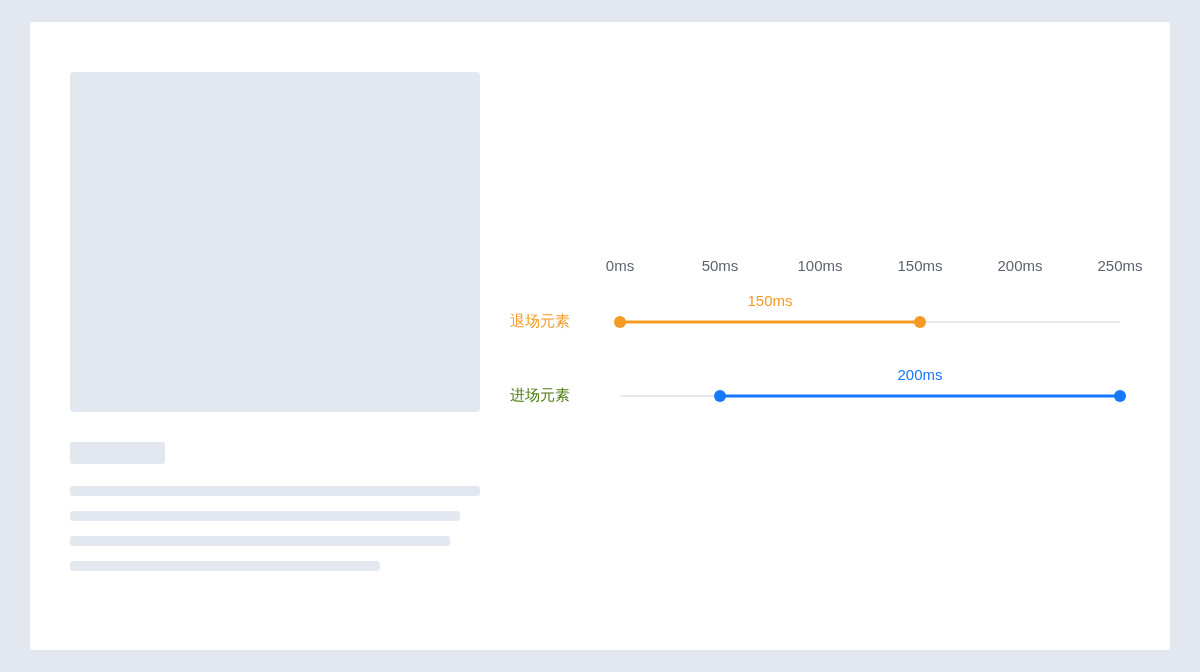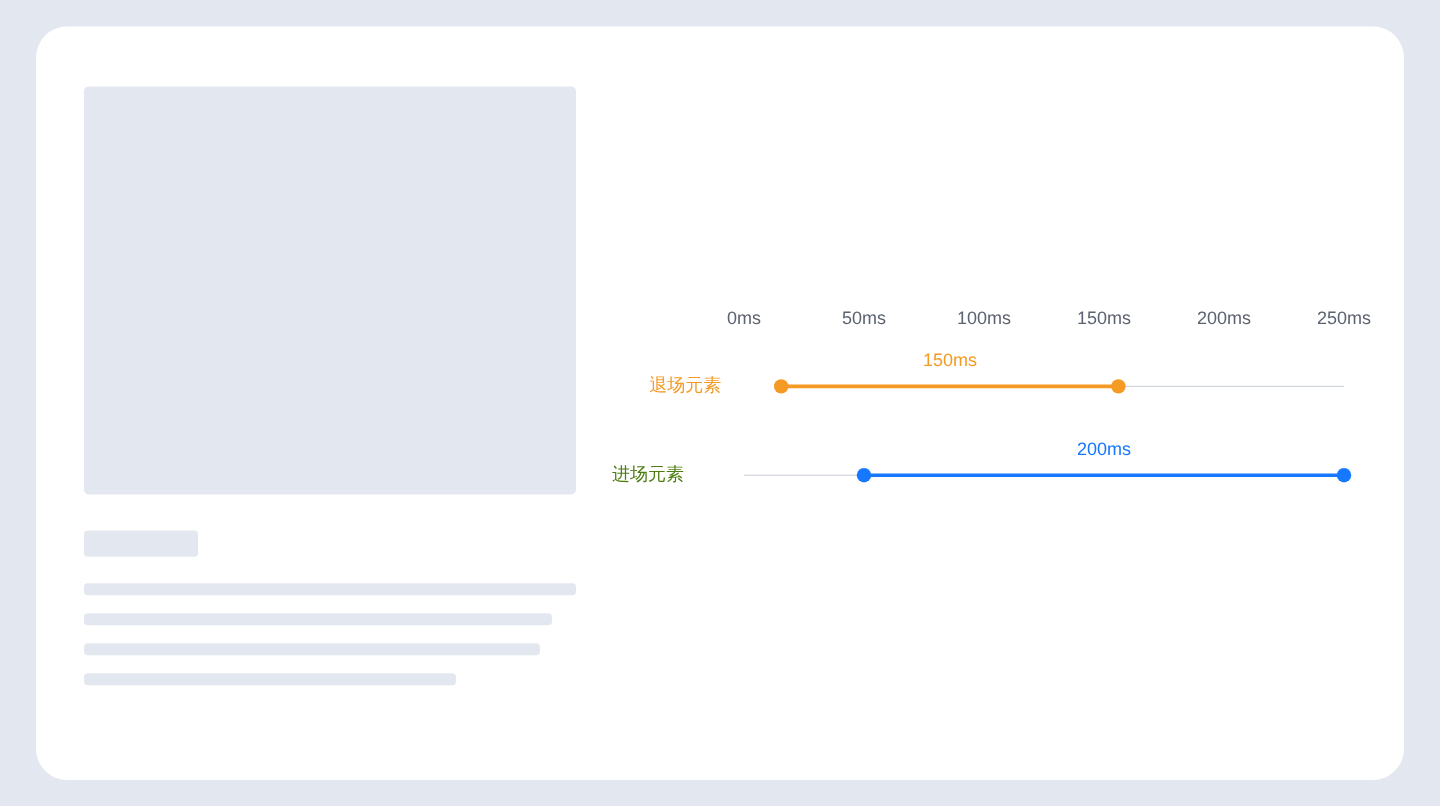--- a/index.html
+++ b/index.html
@@ -8,21 +8,21 @@
     background: #e3e8f0;
     font-family: -apple-system, BlinkMacSystemFont, "Segoe UI", "PingFang SC", "Microsoft YaHei", sans-serif;
     display: flex;
     align-items: center;
     justify-content: center;
   }
   .card {
     width: 1140px;
     height: 628px;
     background: #ffffff;
-    border-radius: 26px;
+    border-radius: 2px;
     display: flex;
     overflow: hidden;
     justify-content: space-between;
   }
   .left-pane {
     width: 460px;
     padding: 50px 30px 30px 40px;
     display: flex;
     flex-direction: column;
   }
@@ -81,21 +81,21 @@
     display: flex;
     align-items: center;
     margin-top: 55px;
     position: relative;
   }
   .row-label {
     width: 110px;
     font-size: 15px;
     white-space: nowrap;
   }
-  .row-label.orange { color: #f59a23; margin-left: 31px; }
+  .row-label.orange { color: #f59a23; }
   .row-label.blue  { color: #4d7c0f; }
 
   .track {
     position: relative;
     flex: 1;
     height: 16px;
   }
   .axis {
     position: absolute;
     left: 0; right: 0;

